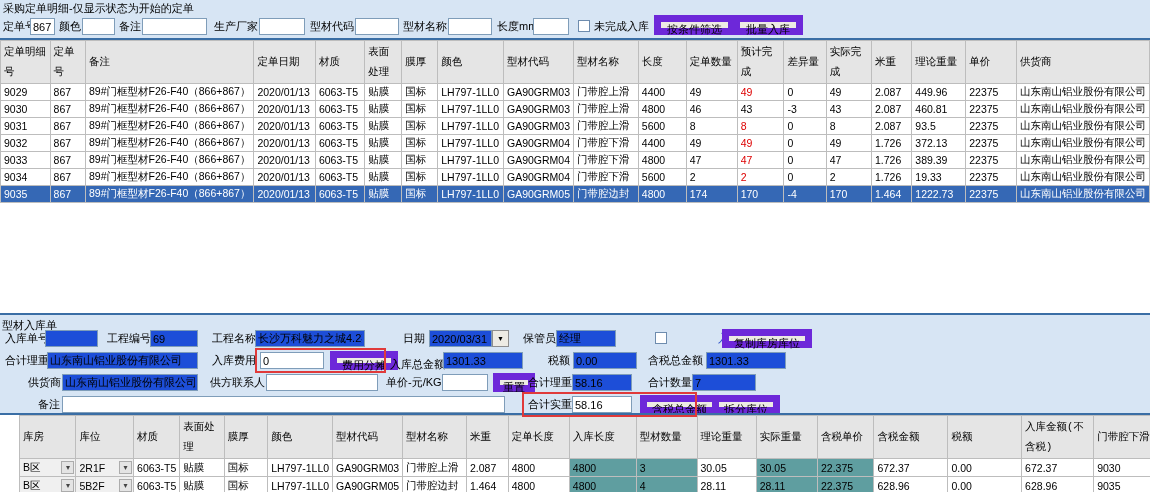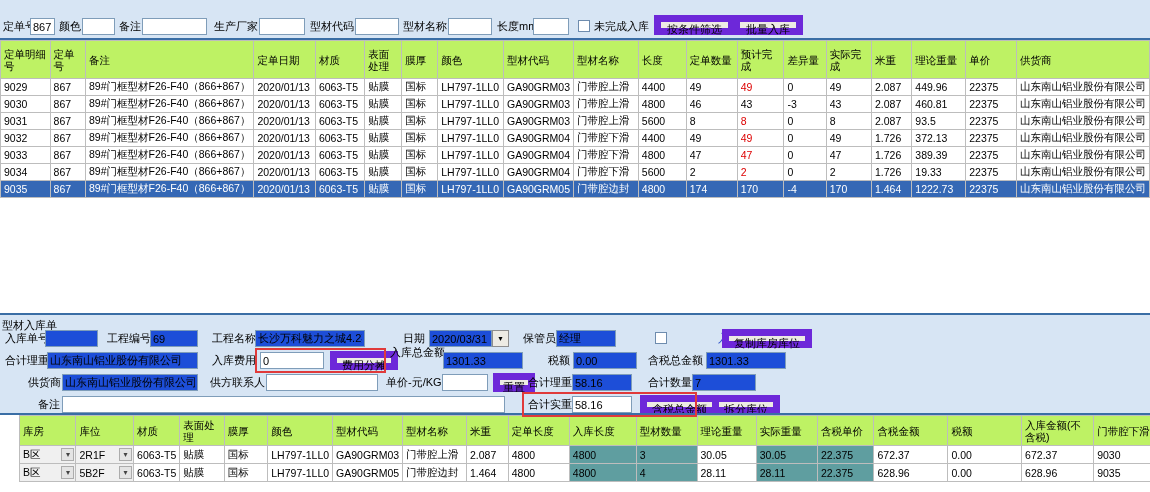--- a/index.html
+++ b/index.html
@@ -21,22 +21,22 @@
        font:inherit;padding:0 6px;box-sizing:border-box;white-space:nowrap;cursor:default;}
   .btn.small{height:19px;padding:0 5px;}
   .cb{position:absolute;width:12px;height:12px;background:#fff;border:1px solid #6E8CAE;box-sizing:border-box;}
   .dd{position:absolute;width:17px;height:17px;background:#EDEBE4;border:1px solid #8E8E8E;
       box-sizing:border-box;font-size:7px;line-height:15px;text-align:center;}
   .redbox{position:absolute;border:2px solid #E03A3A;box-sizing:border-box;pointer-events:none;z-index:5;}
   
   table{border-collapse:collapse;table-layout:fixed;font-size:10.5px;}
   th,td{border:1px solid #BDBDBD;padding:0 3px;overflow:hidden;white-space:nowrap;
         text-align:left;height:17px;box-sizing:border-box;}
-  th{background:#bef264;font-weight:normal;white-space:normal;line-height:12px;
-     vertical-align:middle;padding:1px 3px;}
+  th{background:#e5e5e5;font-weight:normal;white-space:normal;line-height:20px;
+     vertical-align:middle;padding:1px 3px;font-family:Liberation Mono, monospace;}
   .order-grid th{height:38px;}
   .order-grid td{height:17px;}
   .in-grid th{height:30px;}
   .in-grid td{height:18px;}
   td.red{color:#DD0000;}
   tr.sel td{background:#3568B5;color:#fff;}
   td.teal{background:#5F9EA0;}
   td.combo{background:#F0F0F0;position:relative;padding-right:16px;}
   .combo-arrow{position:absolute;right:1px;top:2px;width:13px;height:13px;background:#E4E4E4;
                border:1px solid #ACACAC;box-sizing:border-box;font-size:8px;line-height:11px;text-align:center;color:#444;}
@@ -46,20 +46,21 @@
                  border:1px solid #A9A49A;box-sizing:border-box;font-size:7px;line-height:11px;text-align:center;}
   .hscroll-track{position:absolute;left:13px;top:0;width:1111px;height:13px;background:#CFCFCF;}
   .conf-lbl{color:#2B50C8;margin-left:47px;}
 </style>
 </head>
 <body>
 
 <div class="screen">
 
   <div class="top-bar">
+    <div class="title">采购定单明细-仅显示状态为开始的定单</div>
 
     <span class="lbl" style="left:3px;top:18px">定单号</span>
     <input class="inp" style="left: 30px; top: 18px; width: 25px;" value="867">
     <span class="lbl" style="left:59px;top:18px">颜色</span>
     <input class="inp" style="left: 82px; top: 18px; width: 33px;" value="">
     <span class="lbl" style="left:119px;top:18px">备注</span>
     <input class="inp" style="left: 142px; top: 18px; width: 65px;" value="">
     <span class="lbl" style="left:214px;top:18px">生产厂家</span>
     <input class="inp" style="left: 259px; top: 18px; width: 46px;" value="">
     <span class="lbl" style="left:310px;top:18px">型材代码</span>
@@ -294,21 +295,21 @@
   <span class="cb" style="left:655px;top:332px"></span>
   <span class="lbl conf-lbl" style="left:671px;top:330px">入库确认</span>
   <button class="btn small" style="left:722px;top:329px">复制库房库位</button>
 
   <span class="lbl" style="left:5px;top:352px">合计理重</span>
   <input class="inp ro" style="left: 47px; top: 352px; width: 151px;" value="山东南山铝业股份有限公司">
   <span class="lbl" style="left:212px;top:352px">入库费用</span>
   <input class="inp" style="left: 260px; top: 352px; width: 64px;" value="0">
   <button class="btn small" style="left:330px;top:351px">费用分摊</button>
   <div class="redbox" style="left:255px;top:348px;width:131px;height:25px"></div>
-  <span class="lbl" style="left:390px;top:344px">入库总金额</span>
+  <span class="lbl" style="left:390px;top:356px">入库总金额</span>
   <input class="inp ro" style="left: 443px; top: 352px; width: 80px;" value="1301.33">
   <span class="lbl" style="left:548px;top:352px">税额</span>
   <input class="inp ro" style="left: 573px; top: 352px; width: 64px;" value="0.00">
   <span class="lbl" style="left:648px;top:352px">含税总金额</span>
   <input class="inp ro" style="left: 706px; top: 352px; width: 80px;" value="1301.33">
 
   <span class="lbl" style="left:28px;top:374px">供货商</span>
   <input class="inp ro" style="left: 62px; top: 374px; width: 136px;" value="山东南山铝业股份有限公司">
   <span class="lbl" style="left:210px;top:374px">供方联系人</span>
   <input class="inp" style="left: 266px; top: 374px; width: 112px;" value="">

